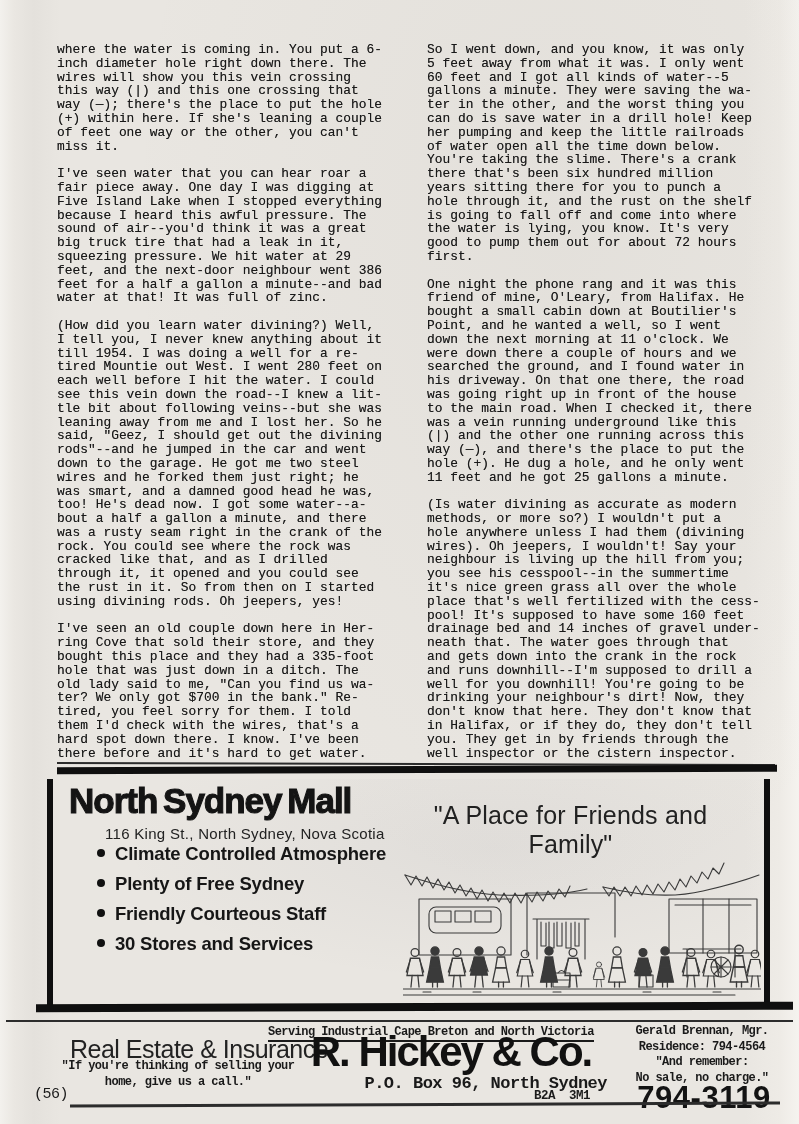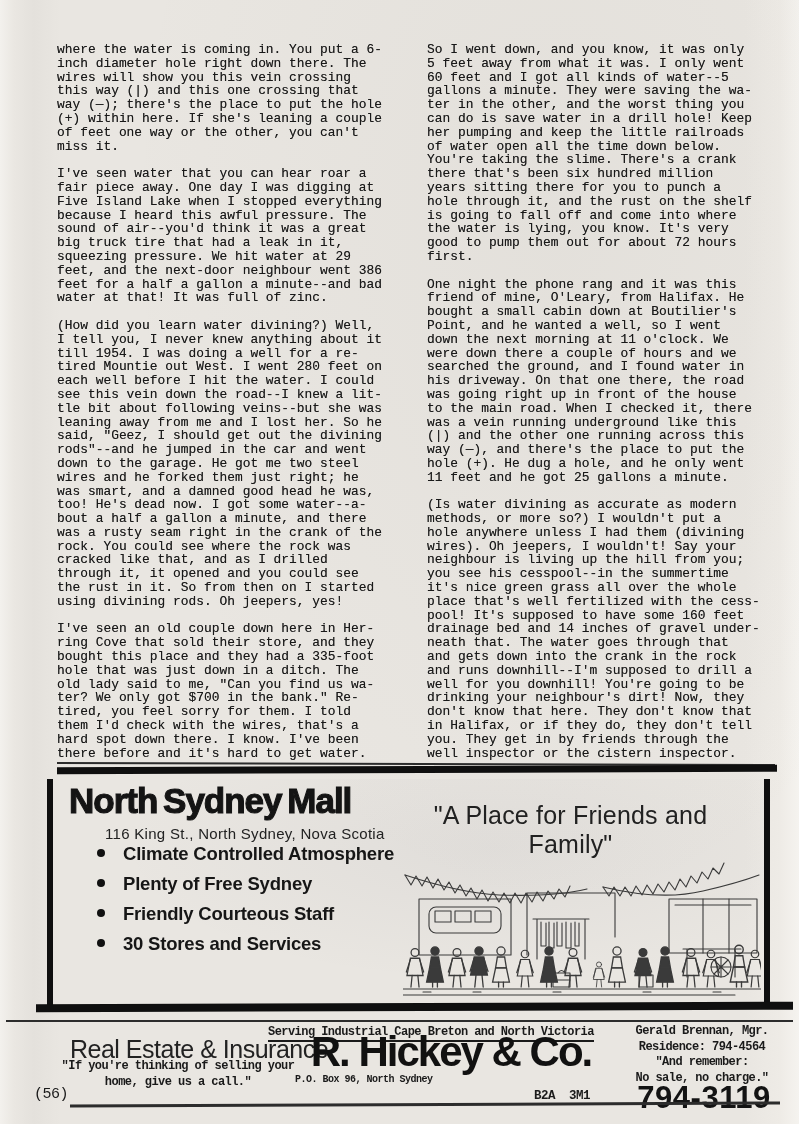--- a/index.html
+++ b/index.html
@@ -50,21 +50,21 @@
     font-size:15px;letter-spacing:0.3px;color:#222;
   }
   .mall-slogan{
     position:absolute;left:350px;top:22px;width:335px;text-align:center;
     font-size:25px;color:#212121;letter-spacing:0.2px;
   }
   .mall-bullets{
     position:absolute;left:44px;top:64px;margin:0;padding:0;list-style:none;
   }
   .mall-bullets li{
-    display:flex;align-items:flex-start;gap:18px;
+    display:flex;align-items:flex-start;gap:10px;
     height:19px;margin-bottom:11px;
     font-size:18.5px;font-weight:bold;letter-spacing:-0.2px;color:#161616;
   }
   .dot{width:8px;height:8px;border-radius:50%;background:#111;margin-top:6px;flex:none;}
   .illus{position:absolute;right:3px;top:82px;width:358px;height:140px;}
 
   
   .mono{font-family:"Liberation Mono", monospace;color:#1a1a1a;}
   .hk-banner{
     position:absolute;left:268px;top:1025px;
@@ -76,21 +76,21 @@
     font-size:25px;letter-spacing:-0.5px;color:#222;
   }
   .hk-quote{
     position:absolute;left:48px;top:1058px;width:260px;text-align:center;
     font-size:12px;font-weight:bold;letter-spacing:-0.55px;line-height:16px;white-space:pre;
   }
   .hk-co{
     position:absolute;left:295px;top:1028px;width:312px;text-align:center;
     font-size:42px;font-weight:bold;letter-spacing:-2px;color:#111;
   }
-  .hk-addr1{position:absolute;left:295px;top:1074px;width:312px;text-align:left;font-size:10px;font-weight:bold;letter-spacing:-0.5px;}
+  .hk-addr1{position:absolute;left:295px;top:1074px;width:312px;text-align:right;font-size:17px;font-weight:bold;letter-spacing:-0.5px;}
   .hk-addr2{position:absolute;left:278px;top:1089px;width:312px;text-align:right;font-size:12.5px;font-weight:bold;letter-spacing:-0.5px;white-space:pre;}
   .hk-right{
     position:absolute;left:618px;top:1024px;width:168px;text-align:center;
     font-size:12px;font-weight:bold;letter-spacing:-0.55px;line-height:15.5px;white-space:pre;
   }
   .hk-phone{
     position:absolute;left:624px;top:1080px;width:160px;text-align:center;
     font-size:31px;font-weight:bold;letter-spacing:0.5px;color:#131313;
   }
   .pagenum{

